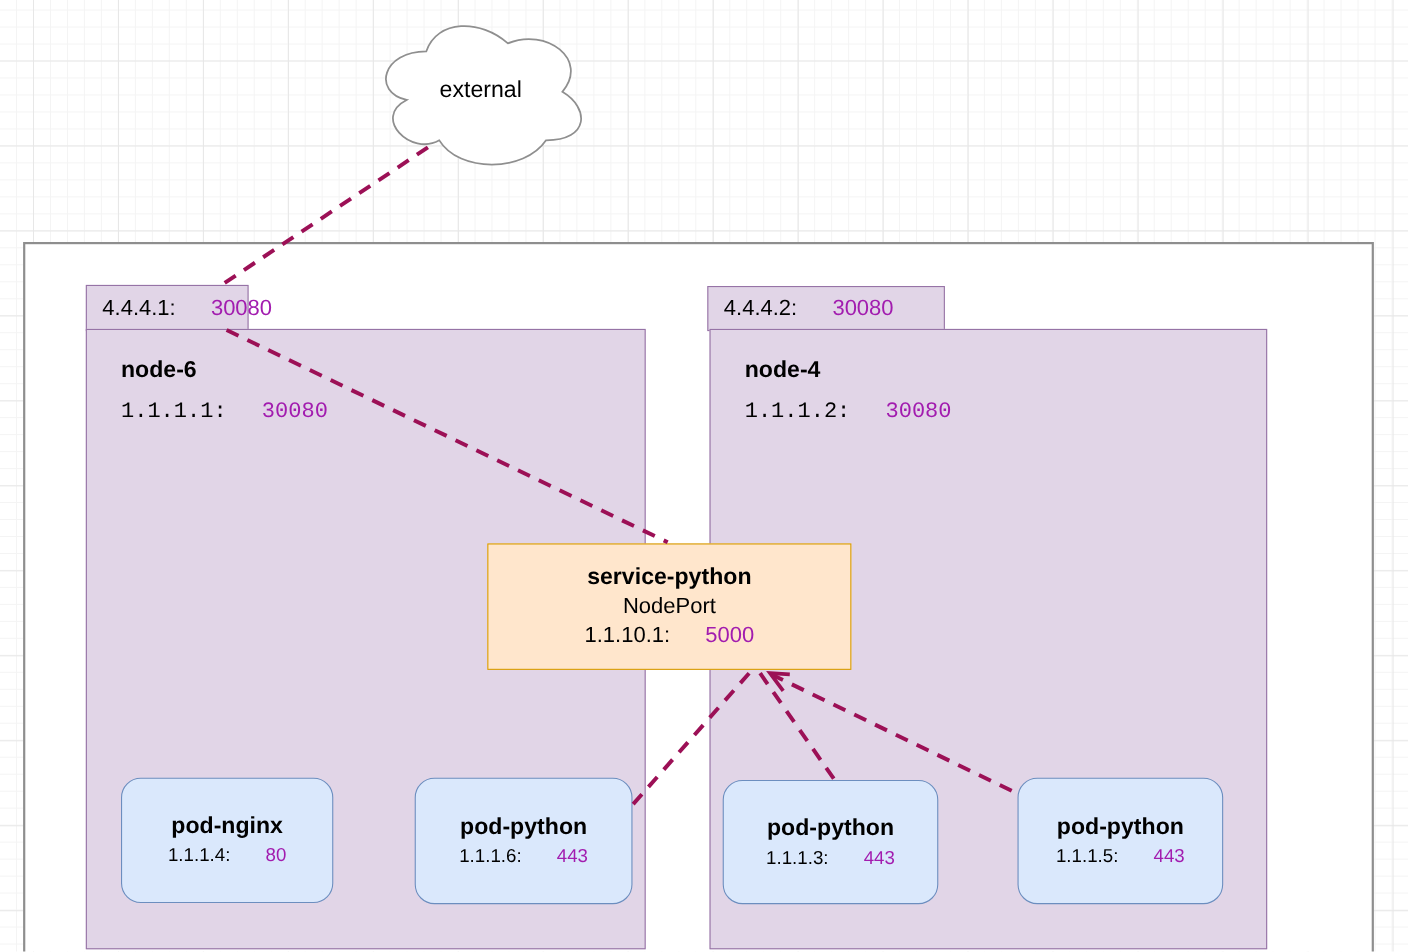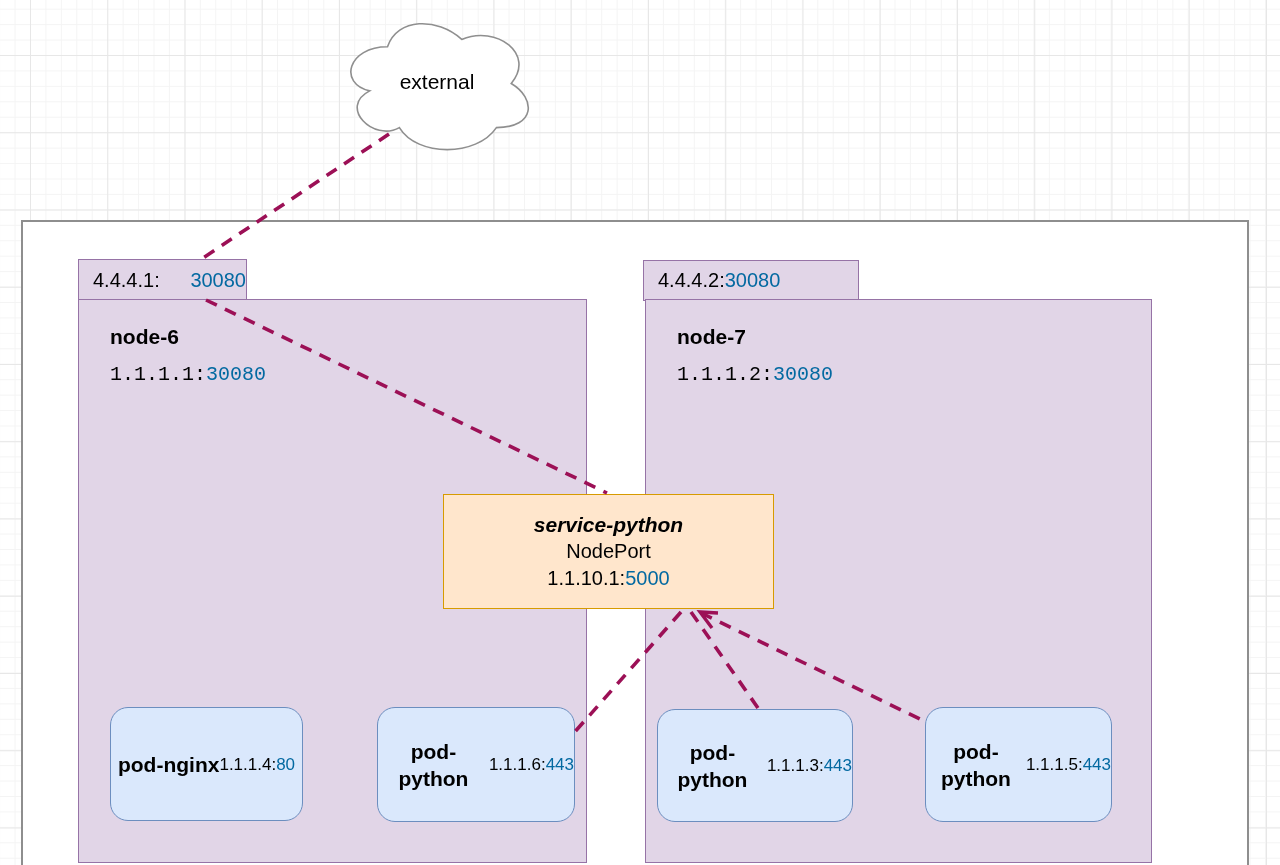--- a/index.html
+++ b/index.html
@@ -32,47 +32,47 @@
   .node-label { position:absolute; left:31px; top:24px; }
   .node-name { font-size:21px; font-weight:bold; line-height:26px; }
   .node-ip   { font-size:20px; line-height:26px; margin-top:12px;font-family:Liberation Mono, monospace; }
 
   
   .tag {
     background:#e1d5e7; border:1.5px solid #9673a6; z-index:2;
     font-size:20px; display:flex; align-items:center; padding-left:14px;
     box-sizing:border-box;
   }
-  .tag1 { left:78px;  top:259px; width:169px; height:42px;justify-content:space-between; }
+  .tag1 { left:78px;  top:259px; width:148px; height:42px; }
   .tag2 { left:643px; top:260px; width:216px; height:41px; }
 
   
   .service {
     left:443px; top:494px; width:331px; height:115px;
     background:#ffe6cc; border:1.5px solid #d79b00; z-index:3;
     display:flex; flex-direction:column; align-items:center; justify-content:center;
     text-align:center; box-sizing:border-box;
   }
-  .svc-name { font-size:21px; font-weight:bold; line-height:27px;font-style:italic; }
+  .svc-name { font-size:21px; font-weight:bold; line-height:27px; }
   .svc-line { font-size:20px; line-height:27px; }
 
   
   .pod {
     background:#dae8fc; border:1.5px solid #6c8ebf; border-radius:18px; z-index:3;
-    display:flex; flex-direction:row; align-items:center; justify-content:center;
+    display:flex; flex-direction:column; align-items:center; justify-content:center;
     text-align:center; box-sizing:border-box;
   }
   .pod1 { left:110px; top:707px; width:193px; height:114px; }
   .pod2 { left:377px; top:707px; width:198px; height:115px; }
   .pod3 { left:657px; top:709px; width:196px; height:113px; }
   .pod4 { left:925px; top:707px; width:187px; height:115px; }
   .pod-name { font-size:21px; font-weight:bold; line-height:27px; }
   .pod-ip   { font-size:17px; line-height:27px; }
 
-  .port { color:#0369a1; }
+  .port { color:#a21caf;margin-left:32px; }
 
   
   .cloud-wrap { left:338px; top:10px; width:198px; height:147px; z-index:2; }
   .cloud-wrap svg { position:absolute; left:0; top:0; }
   .cloud-label {
     position:absolute; left:0; top:0; width:100%; height:100%;
     display:flex; align-items:center; justify-content:center;
     font-size:21px; padding-bottom:4px; box-sizing:border-box;text-align:right;
   }
 
@@ -113,21 +113,21 @@
   <div class="node-label">
     <div class="node-name">node-6</div>
     <div class="node-ip">
       <span>1.1.1.1:</span><span class="port">30080</span>
     </div>
   </div>
 </div>
 
 <div class="abs node node2">
   <div class="node-label">
-    <div class="node-name">node-7</div>
+    <div class="node-name">node-4</div>
     <div class="node-ip">
       <span>1.1.1.2:</span><span class="port">30080</span>
     </div>
   </div>
 </div>
 
 <div class="abs service">
   <div class="svc-name">service-python</div>
   <div class="svc-line">NodePort</div>
   <div class="svc-line">

